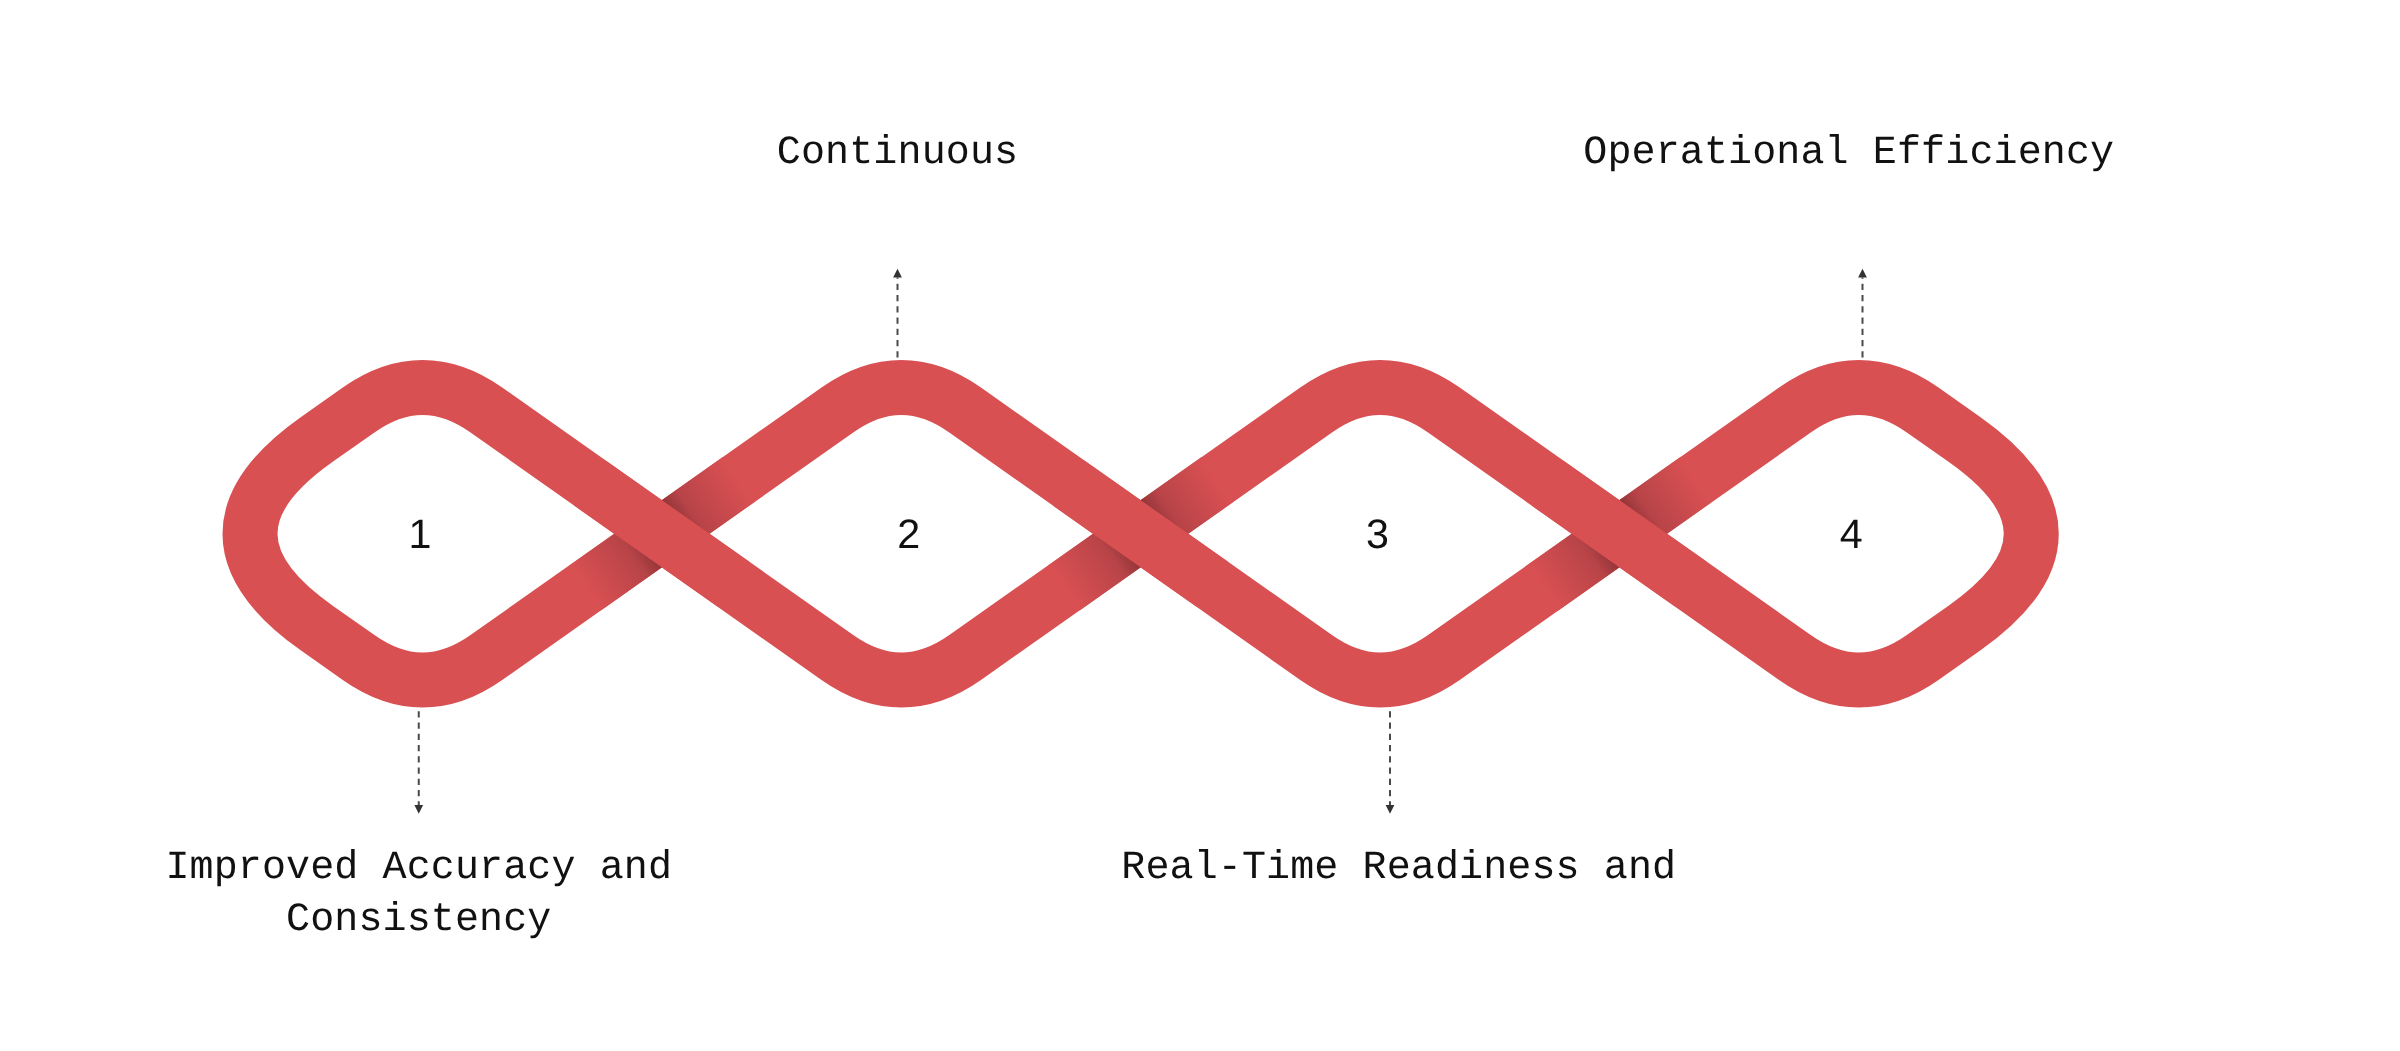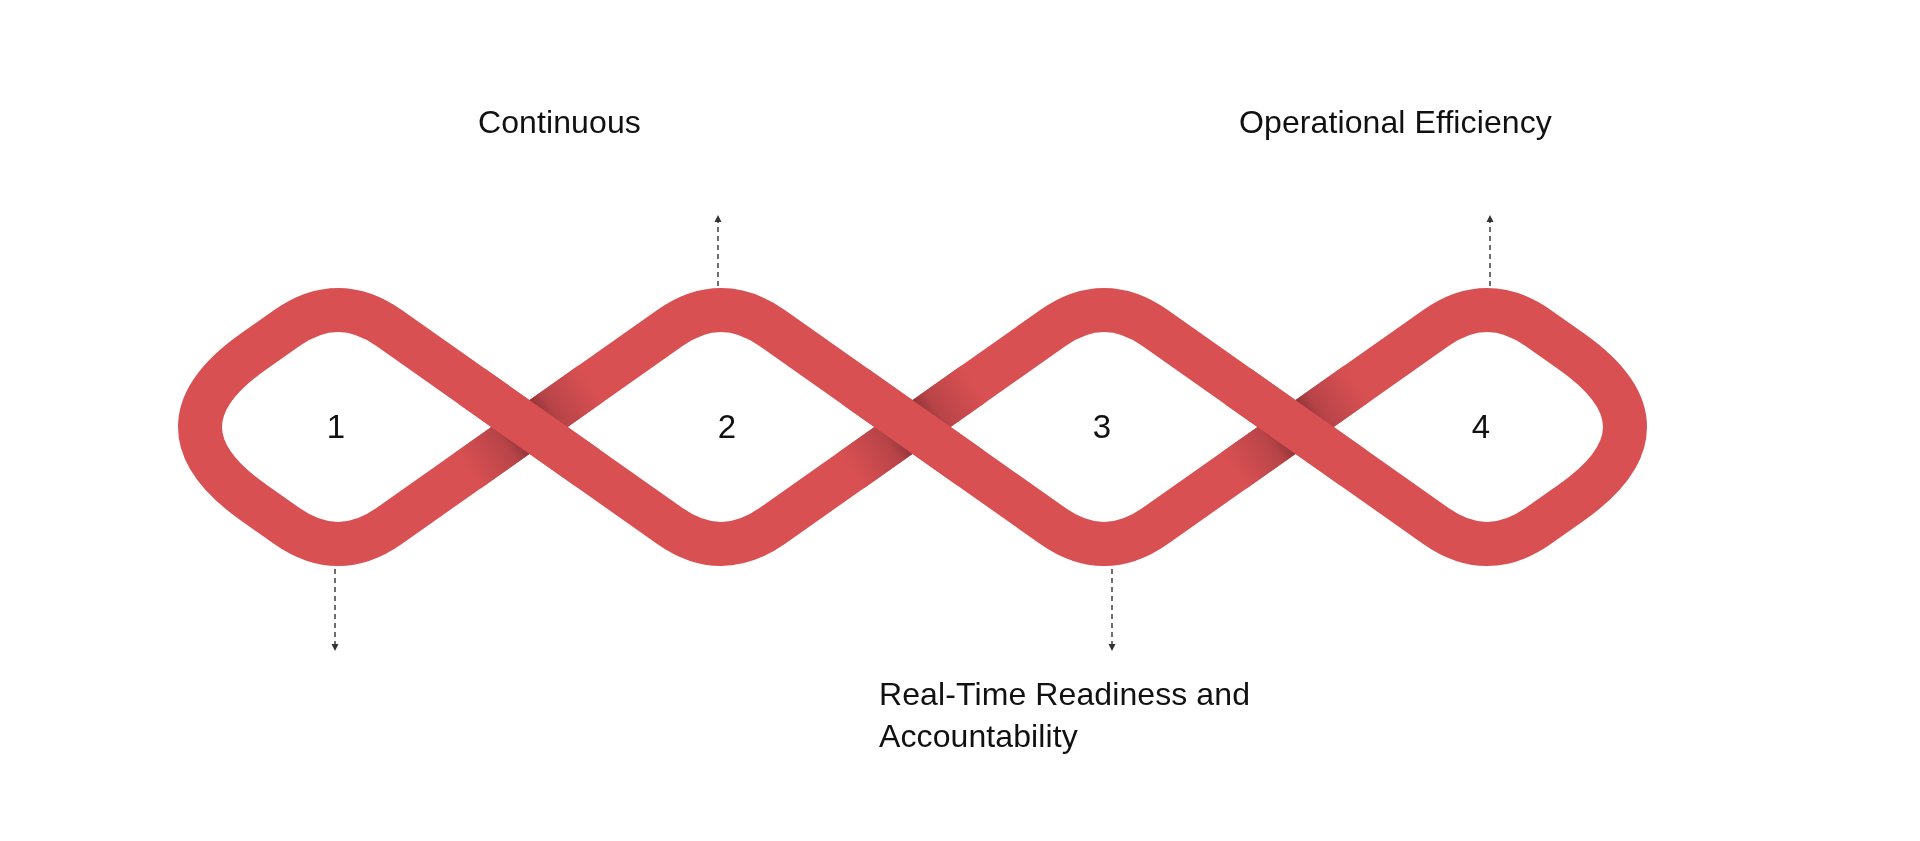--- a/index.html
+++ b/index.html
@@ -30,25 +30,26 @@
     text-align: center;
     font-size: 33px;
     line-height: 40px;
     color: #111111;
     top: 407px;
   }
   .label {
     position: absolute;
     width: 480px;
     margin-left: -240px;
-    text-align: left;
+    text-align: center;
     font-size: 32px;
     line-height: 42px;
     color: #111111;
     letter-spacing: 0.1px;
+    font-family: Liberation Mono, monospace;
   }
   .label span {
     display: block;
     white-space: nowrap;
   }
 </style>
 </head>
 <body>
 
 <div class="canvas">
@@ -114,27 +115,30 @@
       <line x1="1490" y1="286" x2="1490" y2="222" stroke="#4A4A4A" stroke-width="1.6" stroke-dasharray="5 4"></line>
       <path d="M1486.5,222 L1493.5,222 L1490,215 Z" fill="#333333"></path>
     </g>
   </svg>
 
   <div class="step-number" style="left:336px;">1</div>
   <div class="step-number" style="left:727px;">2</div>
   <div class="step-number" style="left:1102px;">3</div>
   <div class="step-number" style="left:1481px;">4</div>
 
+  <div class="label" style="left:335px; top:673px;">
+    <span>Improved Accuracy and</span>
+    <span>Consistency</span>
+  </div>
 
   <div class="label" style="left:718px; top:101px;">
     <span>Continuous</span>
   </div>
 
   <div class="label" style="left:1119px; top:673px;">
     <span>Real-Time Readiness and</span>
-    <span>Accountability</span>
   </div>
 
   <div class="label" style="left:1479px; top:101px;">
     <span>Operational Efficiency</span>
   </div>
 
 </div>
 
 </body></html>

